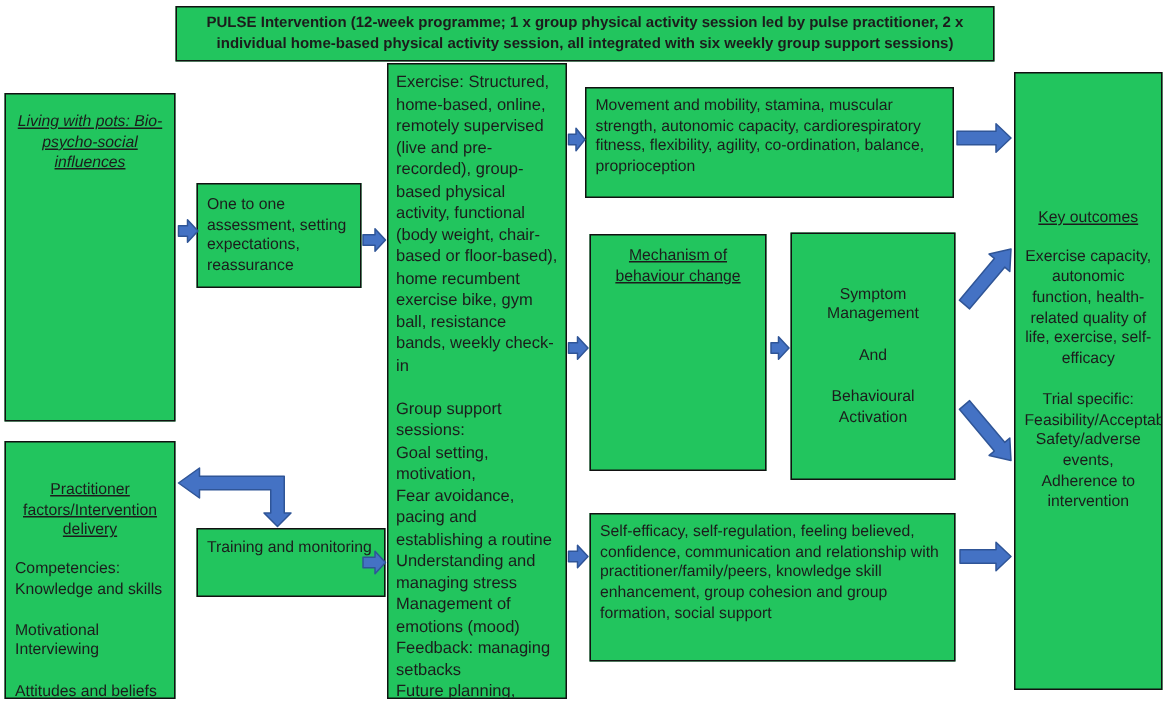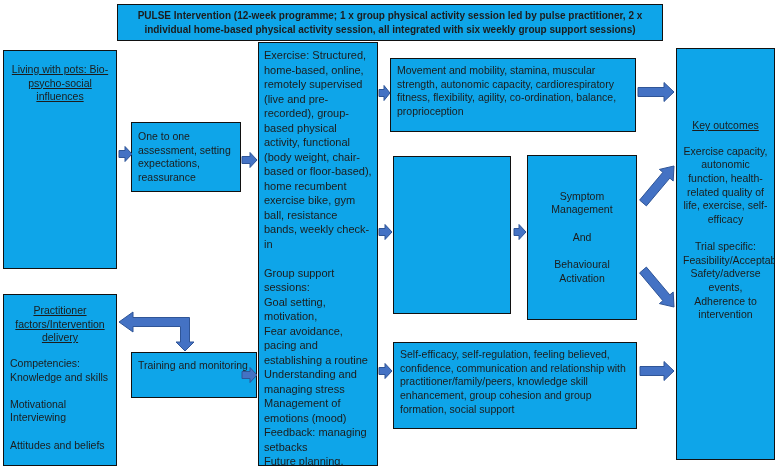--- a/index.html
+++ b/index.html
@@ -6,50 +6,50 @@
   html,body { width: 778px; height: 473px; }
   body {
     position: relative;
     background: #ffffff;
     font-family: "Liberation Sans", sans-serif;
     color: #1c1c1c;
     overflow: hidden;
   }
   .box {
     position: absolute;
-    background: #0ea5e9;
+    background: #22c55e;
     border: 1.5px solid #111111;
     font-size: 10.5px;
     line-height: 1.3;
     padding: 5px 6px;
     overflow: hidden;
   }
   .pre { white-space: pre-line; }
   .heading {
     text-decoration: underline;
     text-align: center;
     margin-bottom: 12px;
   }
   #b-header {
     left: 117px; top: 4px; width: 546px; height: 37px;
     display: flex; align-items: center; justify-content: center;
     text-align: center; font-weight: bold; font-size: 10px;
     line-height: 1.35; padding: 2px 8px;
   }
-  #b-pots        { left: 3px;   top: 50px;  width: 114px; height: 219px; padding-top: 12px; }
-  #b-practitioner{ left: 3px;   top: 294px; width: 114px; height: 172px; padding-top: 9px; }
+  #b-pots        { left: 3px;   top: 62px;  width: 114px; height: 219px; padding-top: 12px; font-style: italic; }
+  #b-practitioner{ left: 3px;   top: 294px; width: 114px; height: 172px; padding-top: 25px; }
   #b-onetoone    { left: 131px; top: 122px; width: 110px; height: 70px;  padding-top: 7px; }
   #b-training    { left: 131px; top: 352px; width: 126px; height: 46px;  padding-top: 6px; }
   #b-center      { left: 258px; top: 42px;  width: 120px; height: 424px; padding: 5px; font-size: 11px; line-height: 1.32; }
   #b-movement    { left: 390px; top: 58px;  width: 246px; height: 74px;  padding-top: 5px; }
   #b-mechanism   { left: 393px; top: 156px; width: 118px; height: 158px; padding-top: 7px; }
   #b-symptom     { left: 527px; top: 155px; width: 110px; height: 165px;
                    display: flex; align-items: center; text-align: center; }
-  #b-selfefficacy{ left: 393px; top: 342px; width: 244px; height: 87px;  padding-top: 5px; }
-  #b-keyoutcomes { left: 676px; top: 48px;  width: 99px;  height: 412px; padding-top: 70px; text-align: center; }
+  #b-selfefficacy{ left: 393px; top: 342px; width: 244px; height: 99px;  padding-top: 5px; }
+  #b-keyoutcomes { left: 676px; top: 48px;  width: 99px;  height: 412px; padding-top: 90px; text-align: center; }
   #b-mechanism .heading { margin-bottom: 10px; }
   .arrows {
     position: absolute; left: 0; top: 0;
     width: 778px; height: 473px;
     pointer-events: none;
   }
   .arrow { stroke: #2f5597; stroke-width: 1; stroke-linejoin: round; }
 </style>
 </head>
 <body>
@@ -91,20 +91,21 @@
 Management of emotions (mood)
 Feedback: managing setbacks
 Future planning, sharing tips and strategies</div>
   </div>
 
   <div class="box" id="b-movement">
     <div class="pre">Movement and mobility, stamina, muscular strength, autonomic capacity, cardiorespiratory fitness, flexibility, agility, co-ordination, balance, proprioception</div>
   </div>
 
   <div class="box" id="b-mechanism">
+    <div class="heading">Mechanism of behaviour change</div>
   </div>
 
   <div class="box" id="b-symptom">
     <div class="pre">Symptom Management
 
 And
 
 Behavioural Activation</div>
   </div>
 

